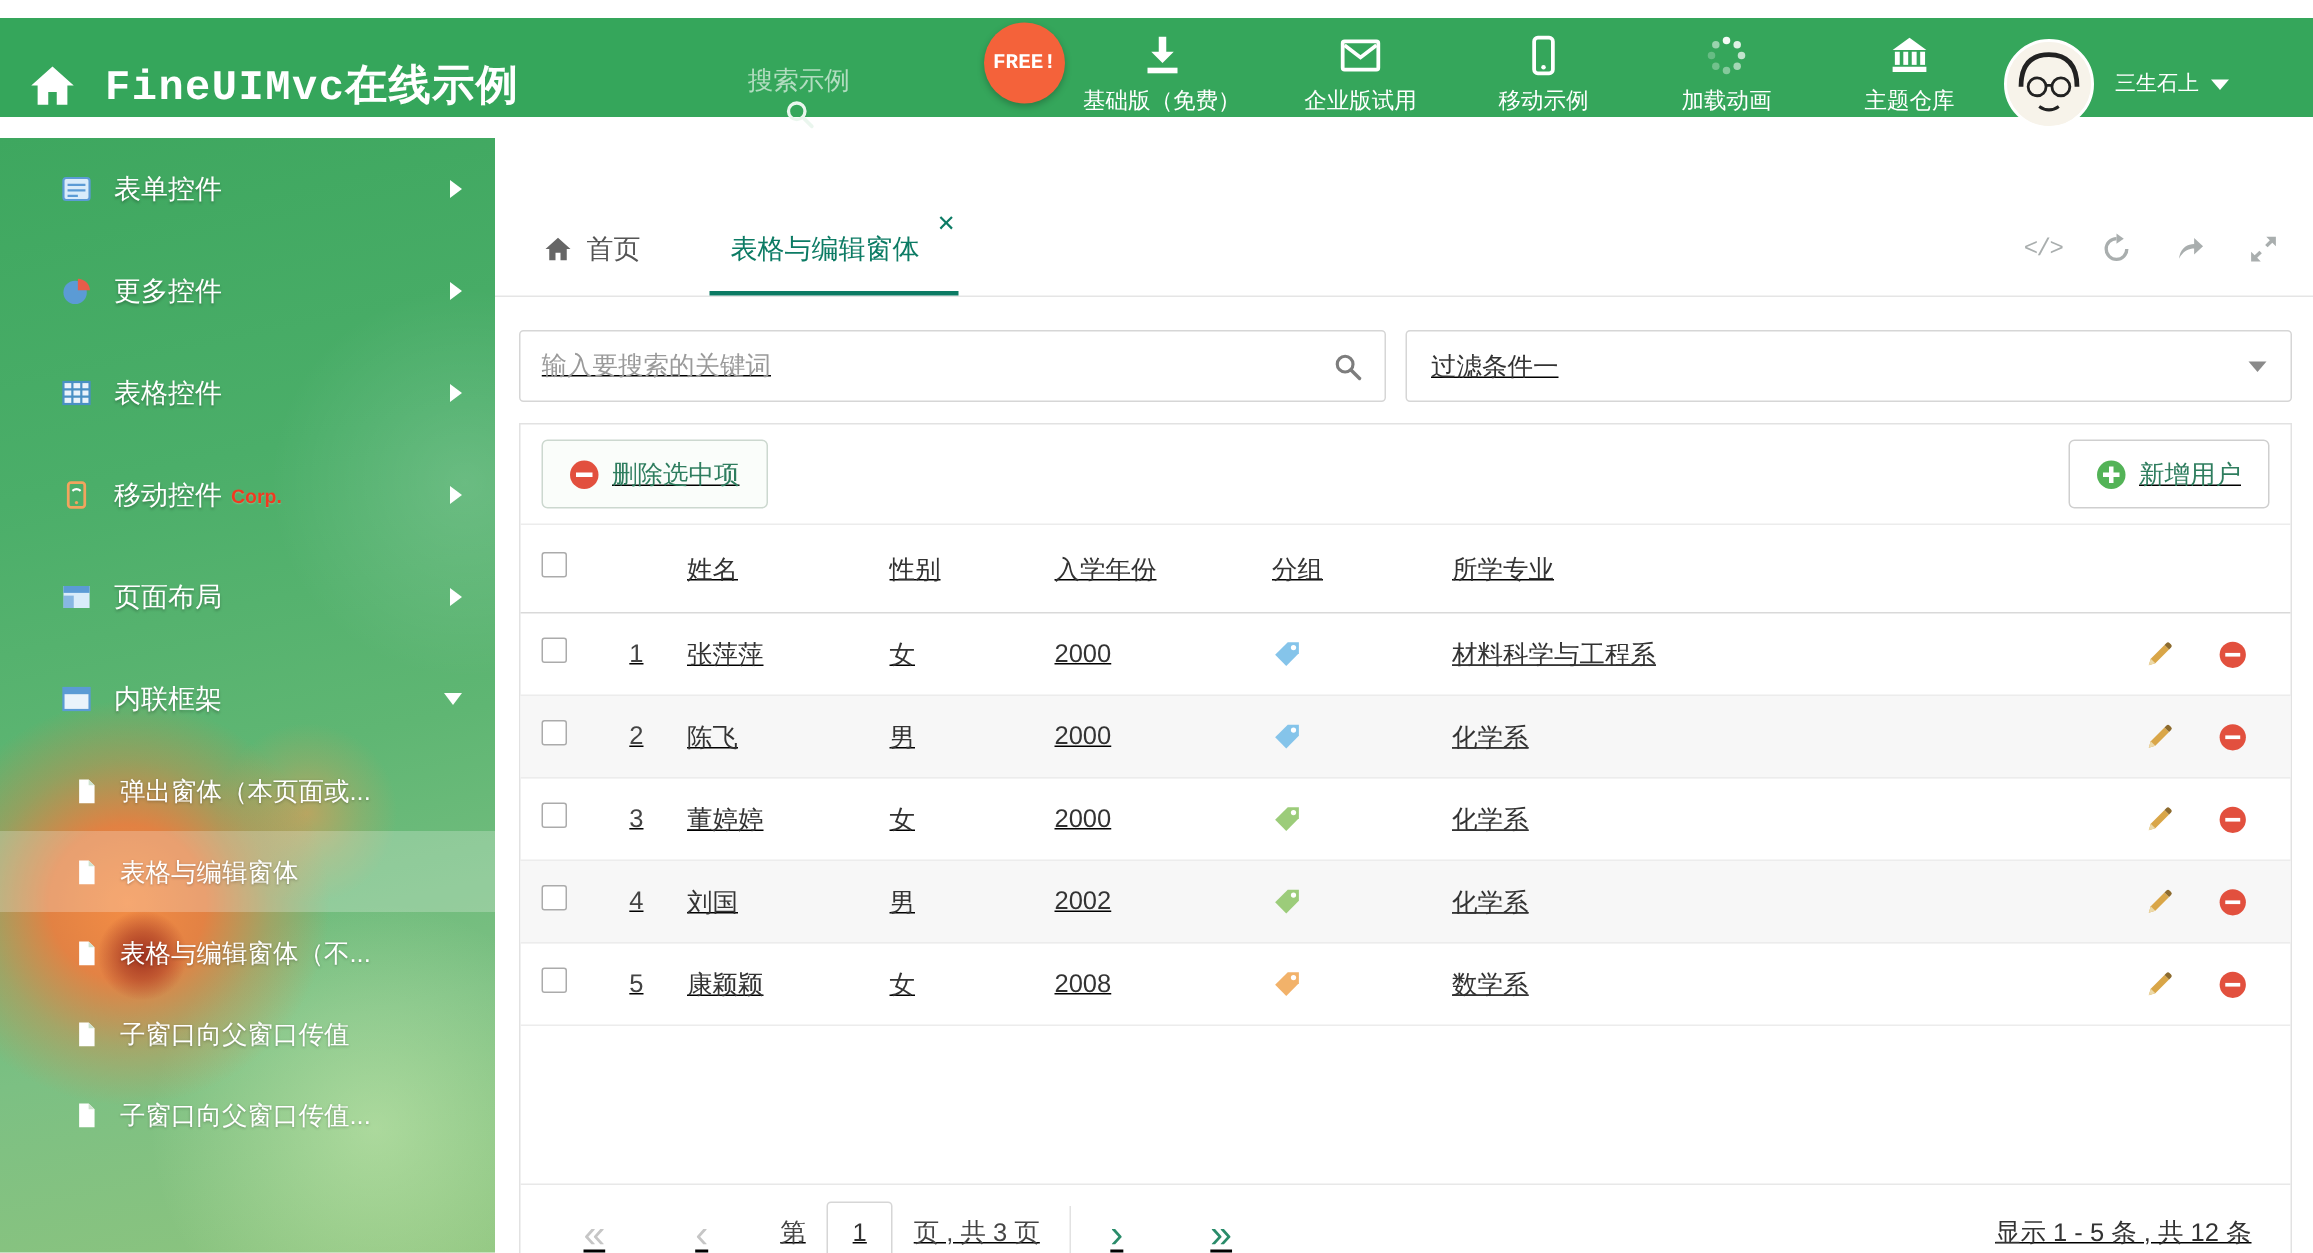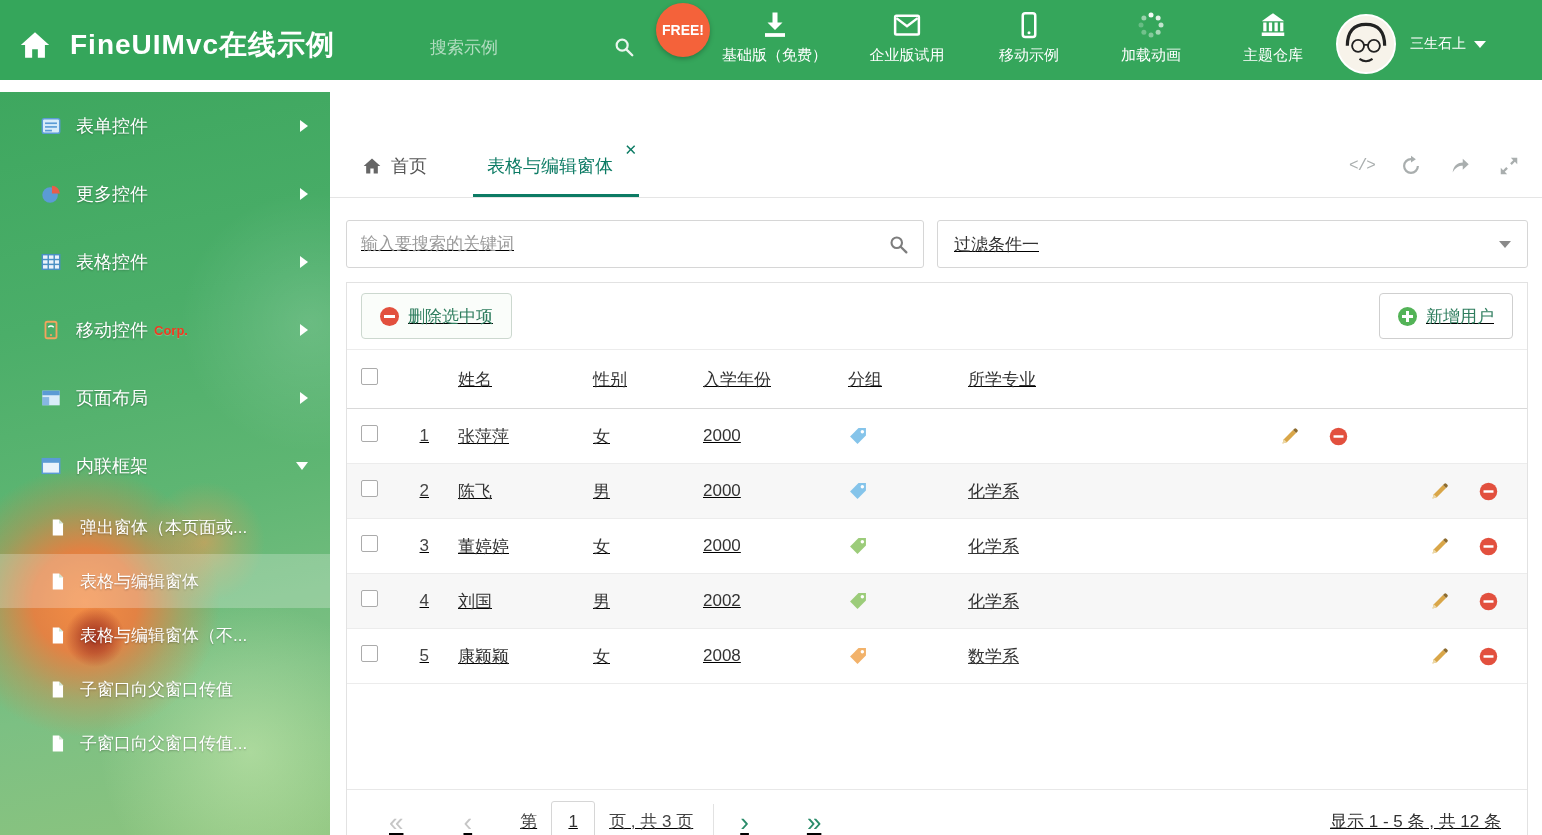--- a/index.html
+++ b/index.html
@@ -1,25 +1,25 @@
 <!DOCTYPE html>
 <html><head>
 <meta charset="utf-8">
 <style>
   * { box-sizing: border-box; margin: 0; padding: 0; }
   html,body { width:1542px; height:835px; overflow:hidden;
     font-family:"Liberation Sans","DejaVu Sans",sans-serif; background:#fff; }
 
   
-  .header { position:absolute; top:0; left:0; width:1542px; height:80px;
-    background:#35a65b; color:#fff; }
+  .header { position:absolute; top:12px; left:0; width:1542px; height:66px;
+    background:#35a65b; color:#fff;font-family:Liberation Mono, monospace; }
   .brand-home { position:absolute; left:18px; top:28px; width:34px; height:34px; color:#fff; }
   .brand-title { position:absolute; left:70px; top:26px; font-size:28px; font-weight:bold; letter-spacing:1px; }
   .hdr-search { position:absolute; left:430px; top:30px; width:205px; height:34px;
-    display:flex; align-items:center; }
+    display:flex; align-items:center;flex-direction:column; }
   .hdr-search-text { color:rgba(255,255,255,.62); font-size:17px; flex:1; }
   .hdr-search-icon { width:22px; height:22px; color:#eaf6ee; }
 
   .header-nav { position:absolute; left:722px; top:10px; display:flex; gap:38px; }
   .nav-item { position:relative; display:flex; flex-direction:column; align-items:center;
     gap:6px; cursor:pointer; min-width:84px; }
   .nav-icon { width:30px; height:30px; color:#fff; display:flex; align-items:center; justify-content:center; }
   .nav-label { font-size:15px; color:#fff; white-space:nowrap; }
   .free-badge { position:absolute; left:-66px; top:-7px; width:54px; height:54px; border-radius:50%;
     background:#f4623a; color:#fff; font-size:14px; font-weight:bold;
@@ -434,20 +434,21 @@
     <div class="c-num">1</div>
     <div class="c-name">张萍萍</div>
     <div class="c-gender">女</div>
     <div class="c-year">2000</div>
     <div class="c-group">
       <svg class="tag-icon" viewBox="0 0 24 24">
         <path class="tag-path" d="M12.6 2.5 H21.5 V11.4 L11.4 21.5 L2.5 12.6 Z" fill="#85c4ea"></path>
         <circle cx="17.2" cy="6.8" r="2.1" fill="#ffffff"></circle>
       </svg>
     </div>
+    <div class="c-major"><a class="major-link">材料科学与工程系</a></div>
     <div class="c-actions">
       <svg class="row-ico" viewBox="0 0 24 24">
         <path d="M4 20 L5.5 15 L16 4.5 L19.5 8 L9 18.5 Z" fill="#d9a648"></path>
         <path d="M16 4.5 L19.5 8 L21 6.5 Q22.2 5.3 21 4.2 L19.8 3 Q18.7 1.9 17.5 3 Z" fill="#8d6b2e"></path>
         <path d="M4 20 L5.5 15 L9 18.5 Z" fill="#ecd9a8"></path>
       </svg>
       <svg class="row-ico" viewBox="0 0 24 24">
         <circle cx="12" cy="12" r="10" fill="#e2503e"></circle>
         <rect x="6.3" y="10.6" width="11.4" height="2.8" fill="#ffffff"></rect>
       </svg>

